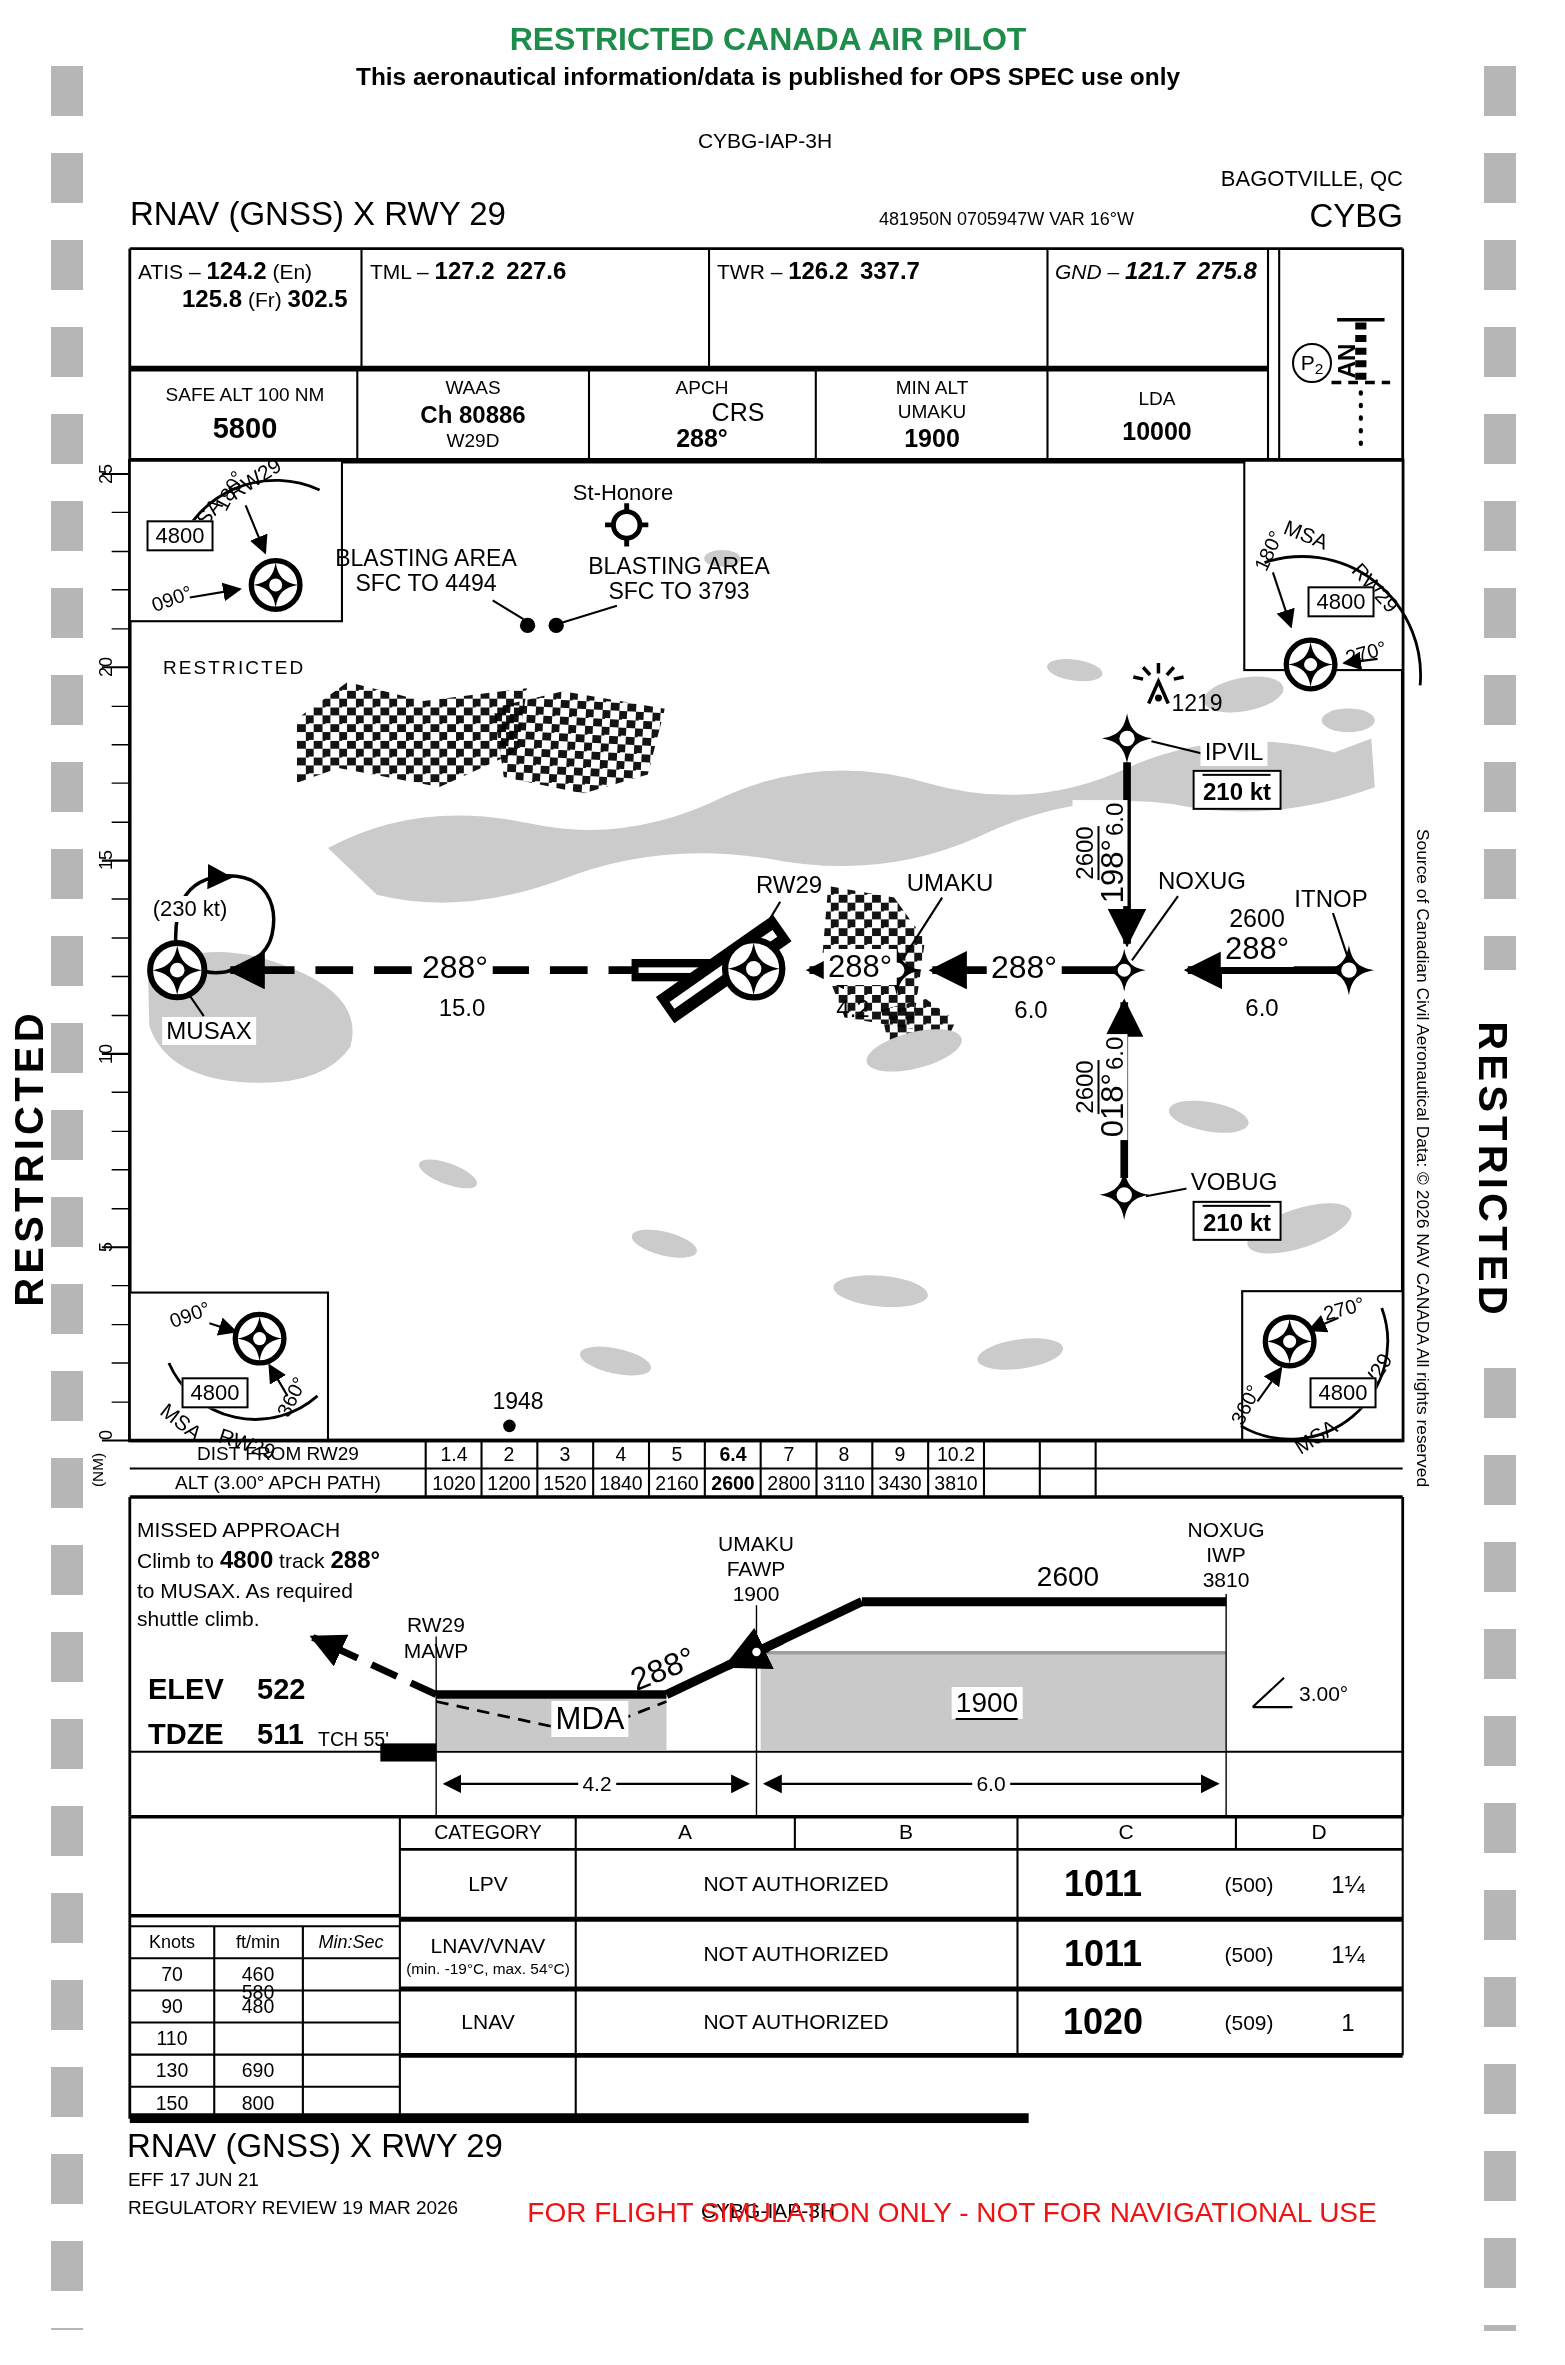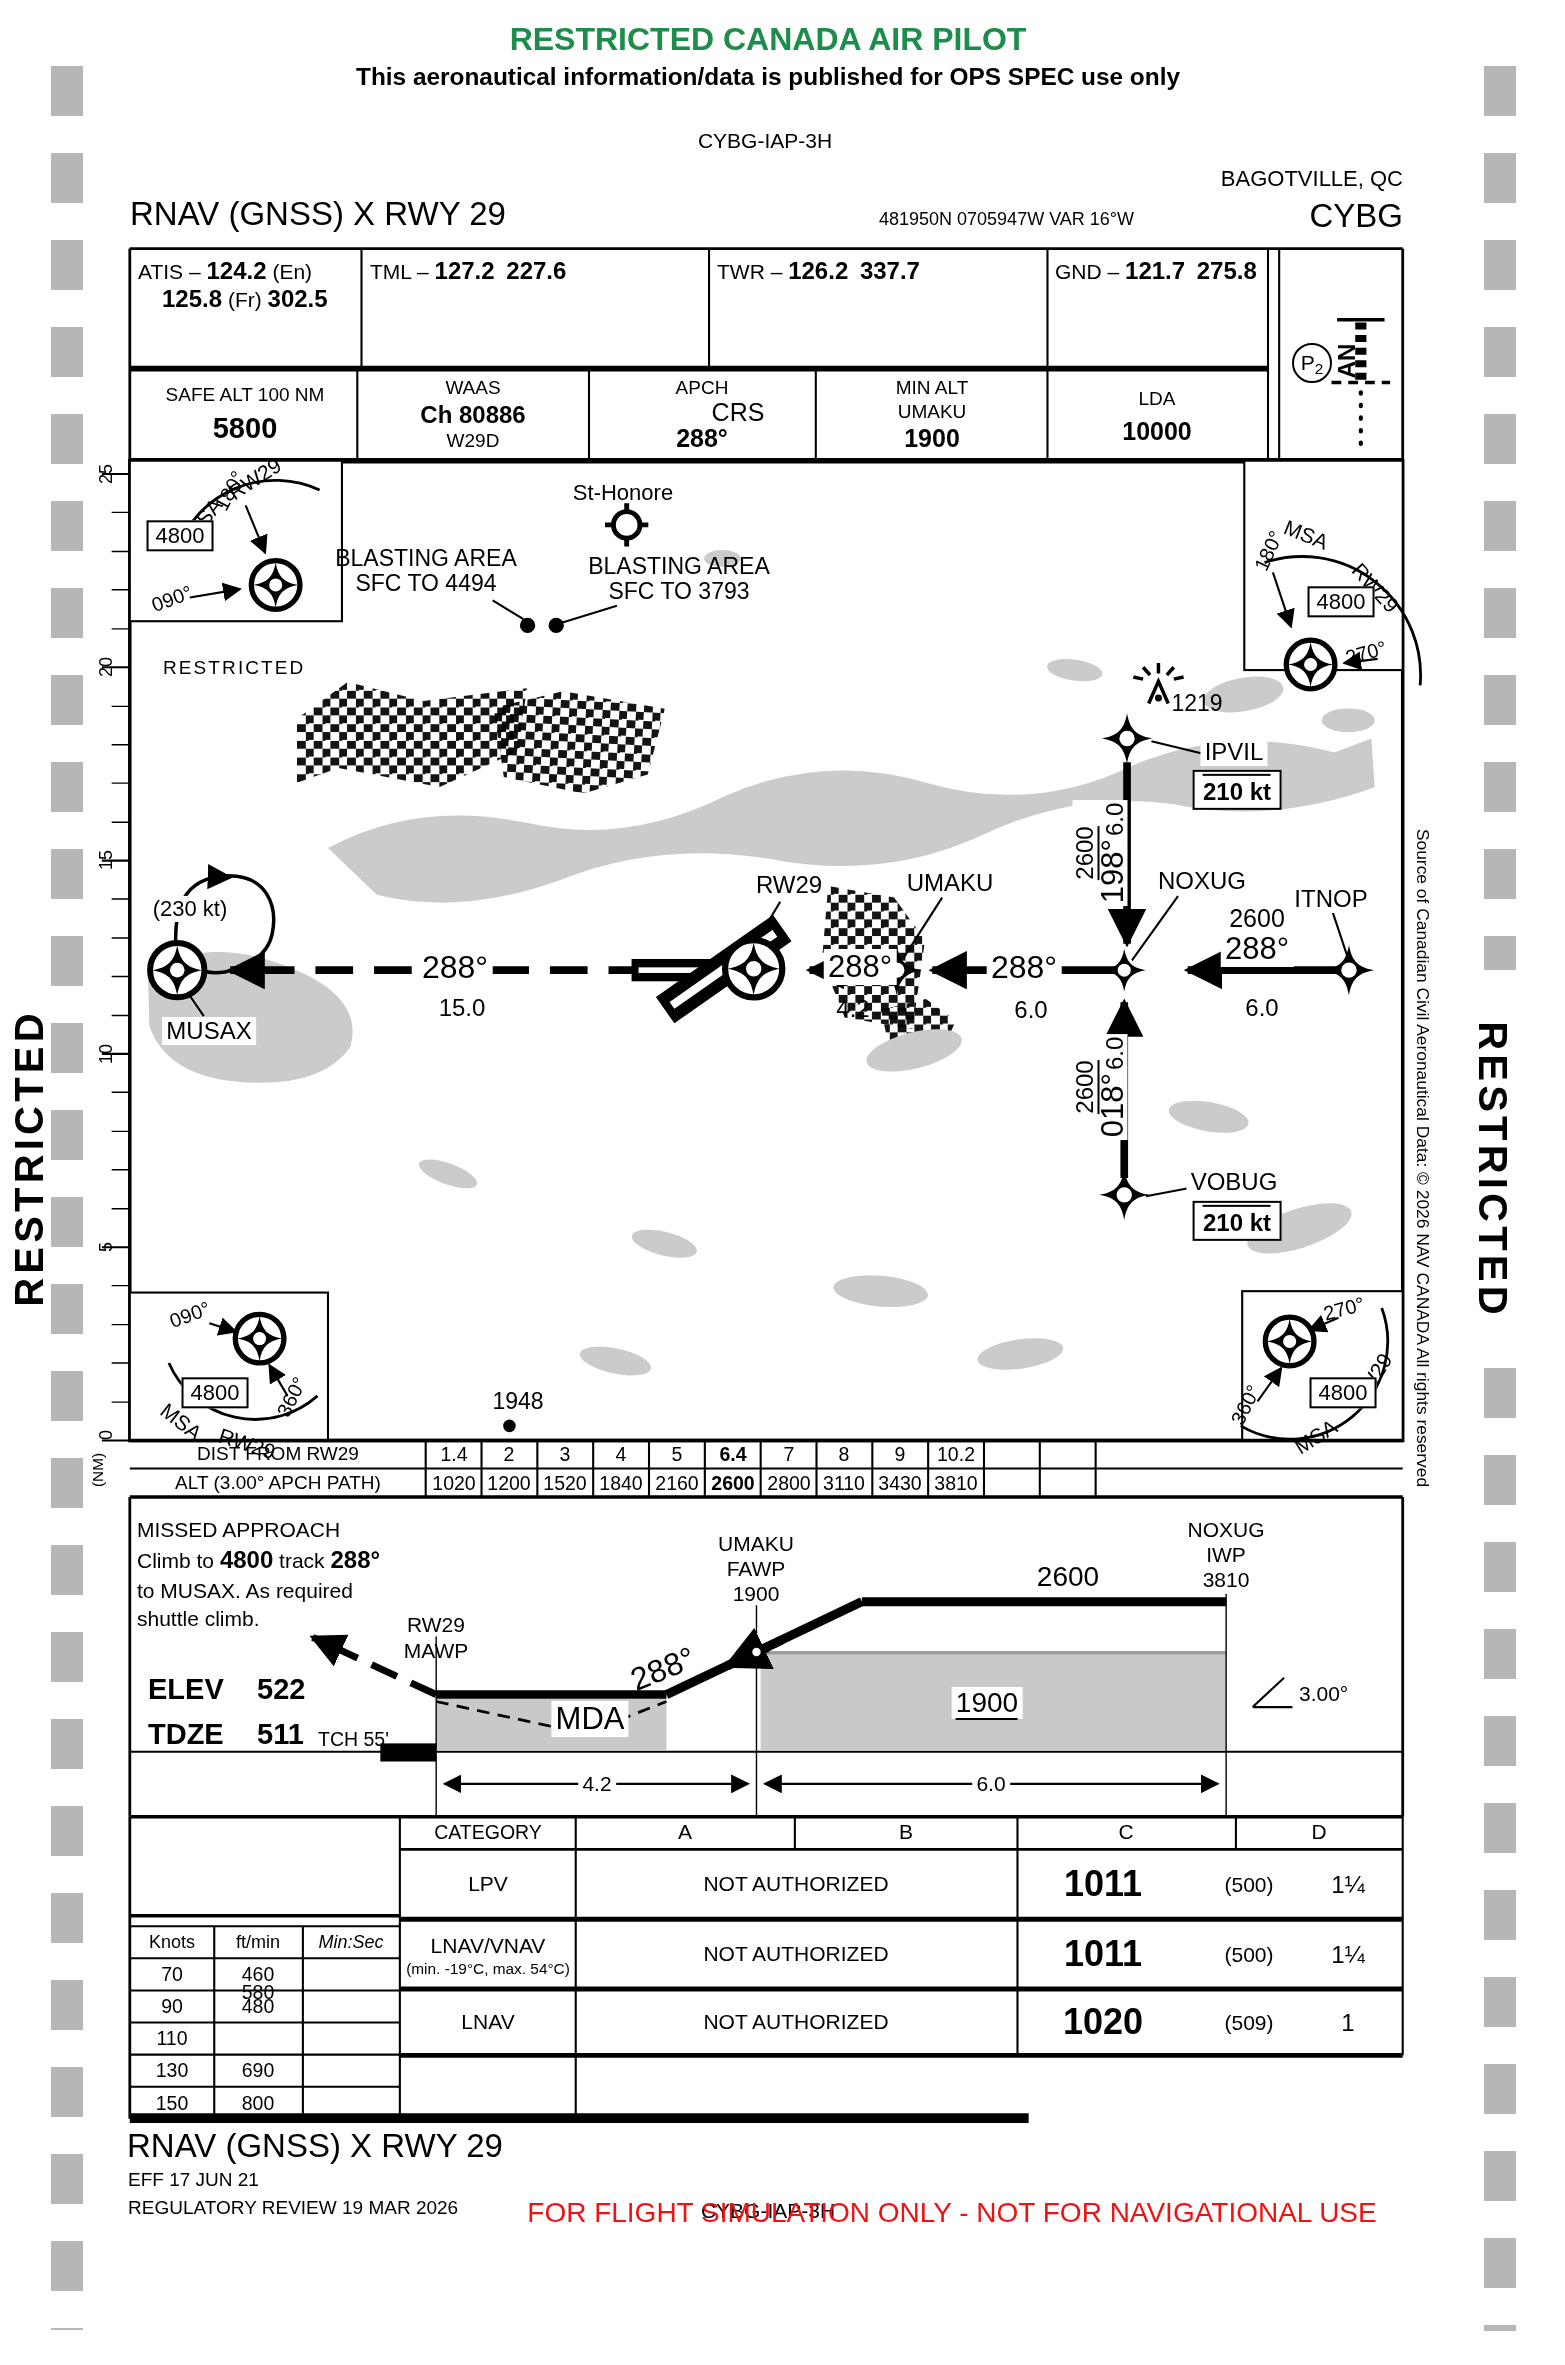--- a/index.html
+++ b/index.html
@@ -39,35 +39,35 @@
 
   <div class="lbl" style="right:163px;top:166px;font-size:22px;">BAGOTVILLE, QC</div>
   <div class="lbl" style="right:163px;top:197px;font-size:33px;">CYBG</div>
   <div class="lbl" style="left:130px;top:195px;font-size:33px;">RNAV (GNSS) X RWY 29</div>
   <div class="lbl" style="left:879px;top:209px;font-size:18px;">481950N  0705947W  VAR 16°W</div>
 
   <div class="lbl" style="left:138px;top:257px;font-size:21px;">
     <span>ATIS –</span>
     <span class="b" style="font-size:24px;">124.2</span>
     <span>(En)</span><br>
-    <span style="display:inline-block;margin-left:24px;"><span class="b" style="font-size:24px;">125.8</span>
+    <span style="display:inline-block;margin-left:44px;"><span class="b" style="font-size:24px;">125.8</span>
     <span>(Fr)</span>
     <span class="b" style="font-size:24px;">302.5</span></span>
   </div>
   <div class="lbl" style="left:370px;top:257px;font-size:21px;">
     <span>TML –</span>
     <span class="b" style="font-size:24px;">127.2</span>&nbsp;
     <span class="b" style="font-size:24px;">227.6</span>
   </div>
   <div class="lbl" style="left:717px;top:257px;font-size:21px;">
     <span>TWR –</span>
     <span class="b" style="font-size:24px;">126.2</span>&nbsp;
     <span class="b" style="font-size:24px;">337.7</span>
   </div>
-  <div class="lbl" style="left:1055px;top:257px;font-size:21px;">
+  <div class="lbl" style="left:1055px;top:257px;font-size:21px;font-style:italic;">
     <span>GND –</span>
     <span class="b" style="font-size:24px;">121.7</span>&nbsp;
     <span class="b" style="font-size:24px;">275.8</span>
   </div>
 
   <div class="lbl ctr" style="left:245px;top:395px;font-size:19px;">SAFE ALT 100 NM</div>
   <div class="lbl ctr b" style="left:245px;top:428px;font-size:29px;">5800</div>
   <div class="lbl ctr" style="left:473px;top:388px;font-size:19px;">WAAS</div>
   <div class="lbl ctr b" style="left:473px;top:415px;font-size:24px;">Ch 80886</div>
   <div class="lbl ctr" style="left:473px;top:441px;font-size:19px;">W29D</div>

